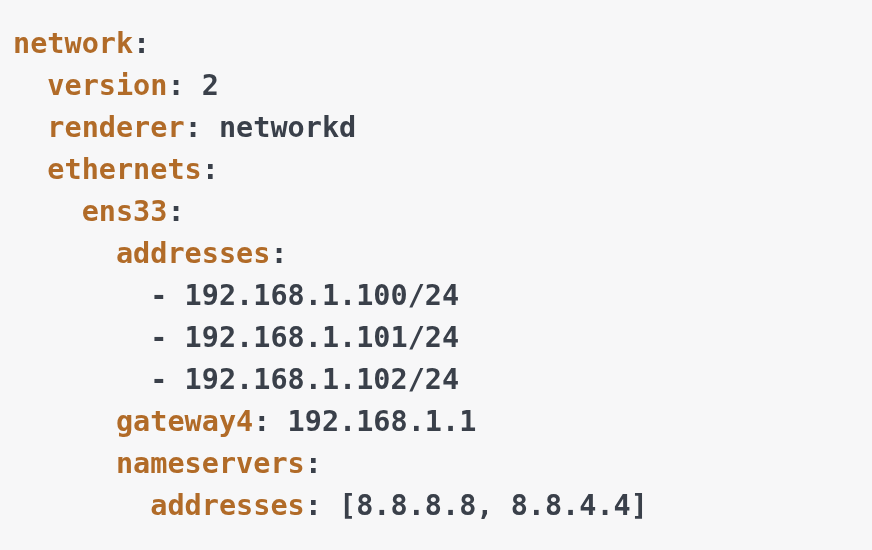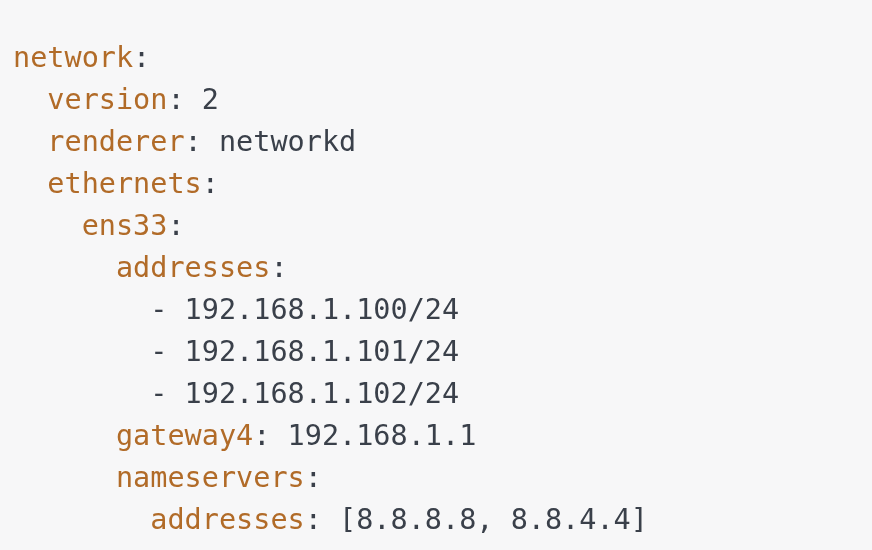--- a/index.html
+++ b/index.html
@@ -15,26 +15,27 @@
   }
   body {
     width: 872px;
     height: 550px;
     overflow: hidden;
   }
   .code-block {
     box-sizing: border-box;
     width: 872px;
     height: 534px;
-    padding: 37px 20px 0 13px;
+    padding: 23px 20px 0 13px;
     font-family: "DejaVu Sans Mono", "Liberation Mono", monospace;
     font-size: 28.5px;
     line-height: 42px;
     white-space: pre;
     color: var(--val);
+    font-weight: bold;
   }
   .line {
     height: 42px;
     white-space: pre;
   }
   .seg-key   { color: var(--key); }
   .seg-val   { color: var(--val); }
   .seg-punct { color: var(--punct); }
 </style>
 </head>

